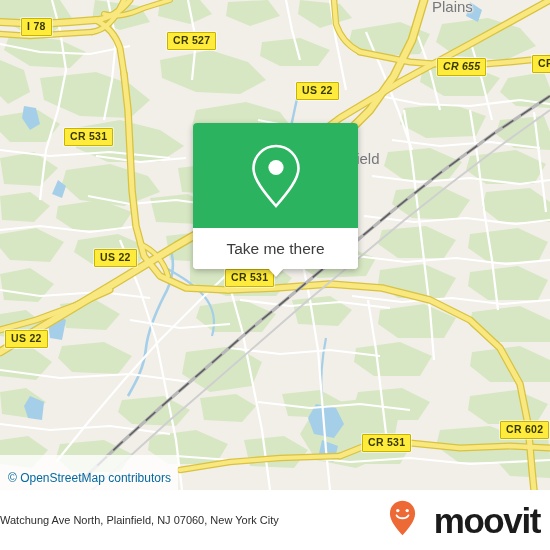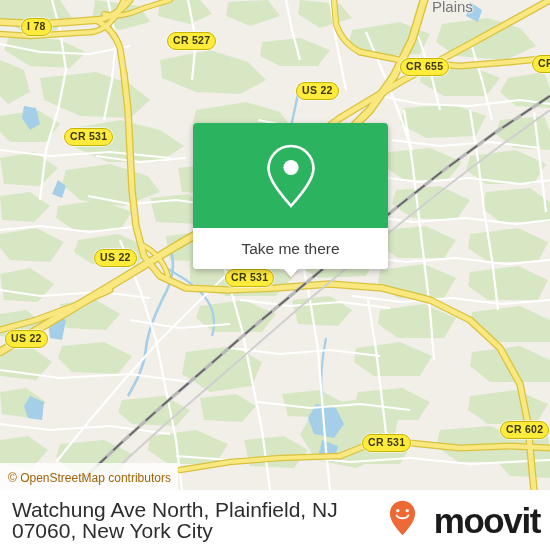--- a/index.html
+++ b/index.html
@@ -25,21 +25,21 @@
     overflow: hidden;
     background: #f2efe9;
   }
   #map svg { display: block; }
 
   
   .shield {
     position: absolute;
     background: #ffeb3b;
     border: 1.6px solid #c8b400;
-    border-radius: 9px;
+    border-radius: 1px;
     color: #3a3a00;
     font-size: 10.5px;
     font-weight: bold;
     letter-spacing: .3px;
     line-height: 13px;
     padding: 1px 5px 2px 5px;
     white-space: nowrap;
     box-shadow: 0 0 0 1px rgba(255,255,255,.55);
   }
 
@@ -52,21 +52,21 @@
     text-shadow:
       1px 0 2px #f2efe9, -1px 0 2px #f2efe9,
       0 1px 2px #f2efe9, 0 -1px 2px #f2efe9;
   }
 
   
   #popup {
     position: absolute;
     left: 193px;
     top: 123px;
-    width: 195px;
+    width: 165px;
     border-radius: 4px;
     box-shadow: 0 2px 6px rgba(0,0,0,.28);
     overflow: visible;
     background: #ffffff;
   }
   #popup-head {
     background: #2bb35f;
     height: 105px;
     border-radius: 4px 4px 0 0;
     display: flex;
@@ -97,43 +97,43 @@
     border-top: 9px solid #ffffff;
     filter: drop-shadow(0 2px 1px rgba(0,0,0,.18));
   }
 
   
   #osm-attrib {
     position: absolute;
     left: 0;
     bottom: 0;
     background: rgba(255,255,255,.80);
-    color: #a16207;
+    color: #0369a1;
     font-size: 12px;
     line-height: 15px;
-    padding: 8px 7px 4px 8px;
+    padding: 16px 7px 4px 8px;
   }
 
   
   #footer {
     position: absolute;
     left: 0;
     top: 490px;
     width: 550px;
     height: 60px;
     background: #ffffff;
     display: flex;
     align-items: center;
   }
   #footer-address {
     flex: 1 1 auto;
     color: #2d2d2d;
-    font-size: 21px;
+    font-size: 11px;
     line-height: 21px;
-    padding-left: 12px;
+    padding-left: 0;
     padding-right: 4px;
   }
   #brand {
     flex: 0 0 auto;
     display: flex;
     align-items: center;
     padding-right: 10px;
   }
   #brand-word {
     color: #1b1b1b;
@@ -339,21 +339,21 @@
         <path d="M550,110 L500,146 L450,184 L402,222 L354,262 L306,302
                  L260,342 L214,382 L170,420 L128,458 L92,490" stroke="#cfcfcf" stroke-width="2" fill="none"></path>
       </g>
     </svg>
 
     <div class="place-label" style="left:432px; top:-2px;">Plains</div>
     <div class="place-label" style="left:352px; top:150px;">field</div>
 
     <div class="shield" style="left:21px;  top:18px;">I 78</div>
     <div class="shield" style="left:167px; top:32px;">CR 527</div>
-    <div class="shield" style="left:400px; top:58px;">CR 655</div>
+    <div class="shield" style="left:437px; top:58px;font-style:italic;">CR 655</div>
     <div class="shield" style="left:532px; top:55px;">CR</div>
     <div class="shield" style="left:296px; top:82px;">US 22</div>
     <div class="shield" style="left:64px;  top:128px;">CR 531</div>
     <div class="shield" style="left:94px;  top:249px;">US 22</div>
     <div class="shield" style="left:225px; top:269px;">CR 531</div>
     <div class="shield" style="left:5px;   top:330px;">US 22</div>
     <div class="shield" style="left:362px; top:434px;">CR 531</div>
     <div class="shield" style="left:500px; top:421px;">CR 602</div>
 
     <div id="popup">

